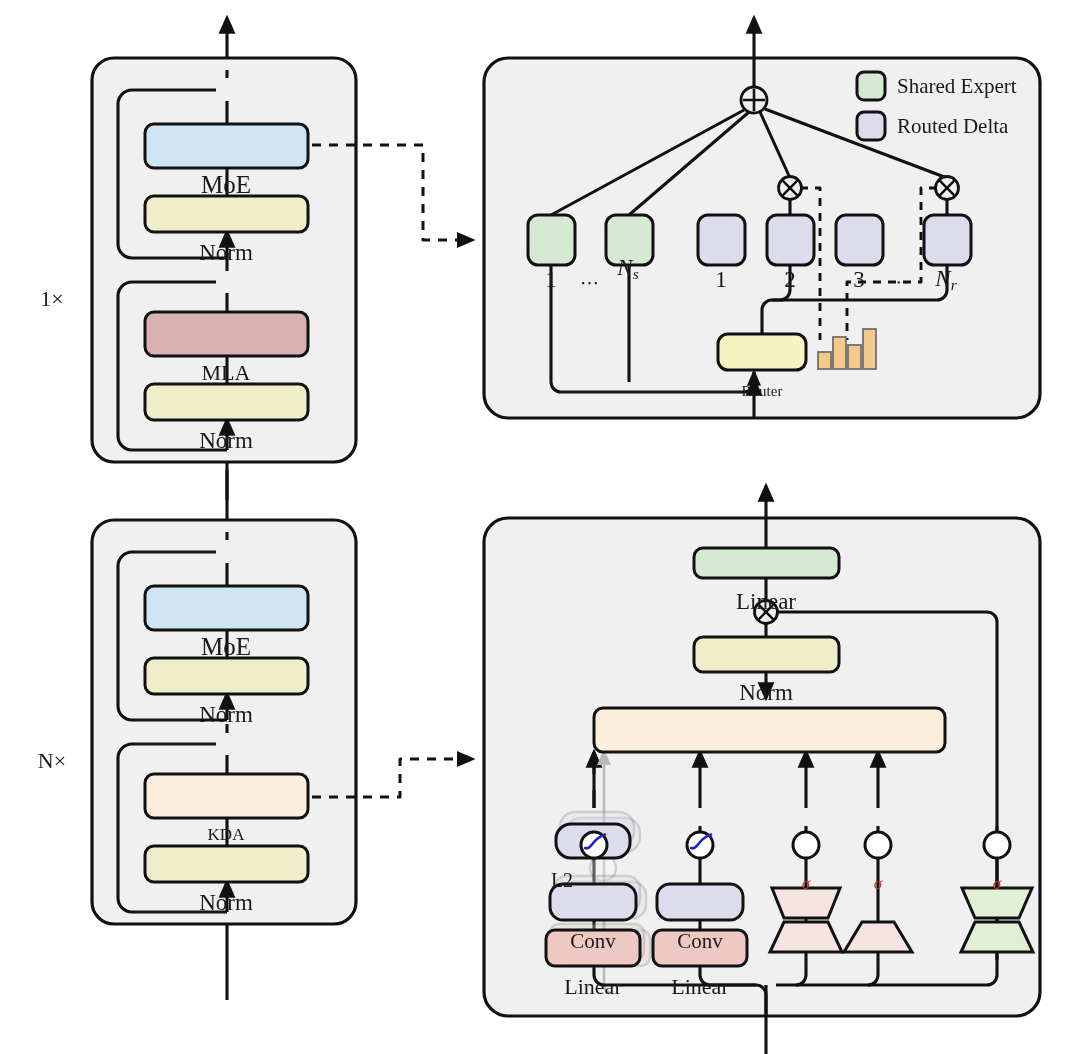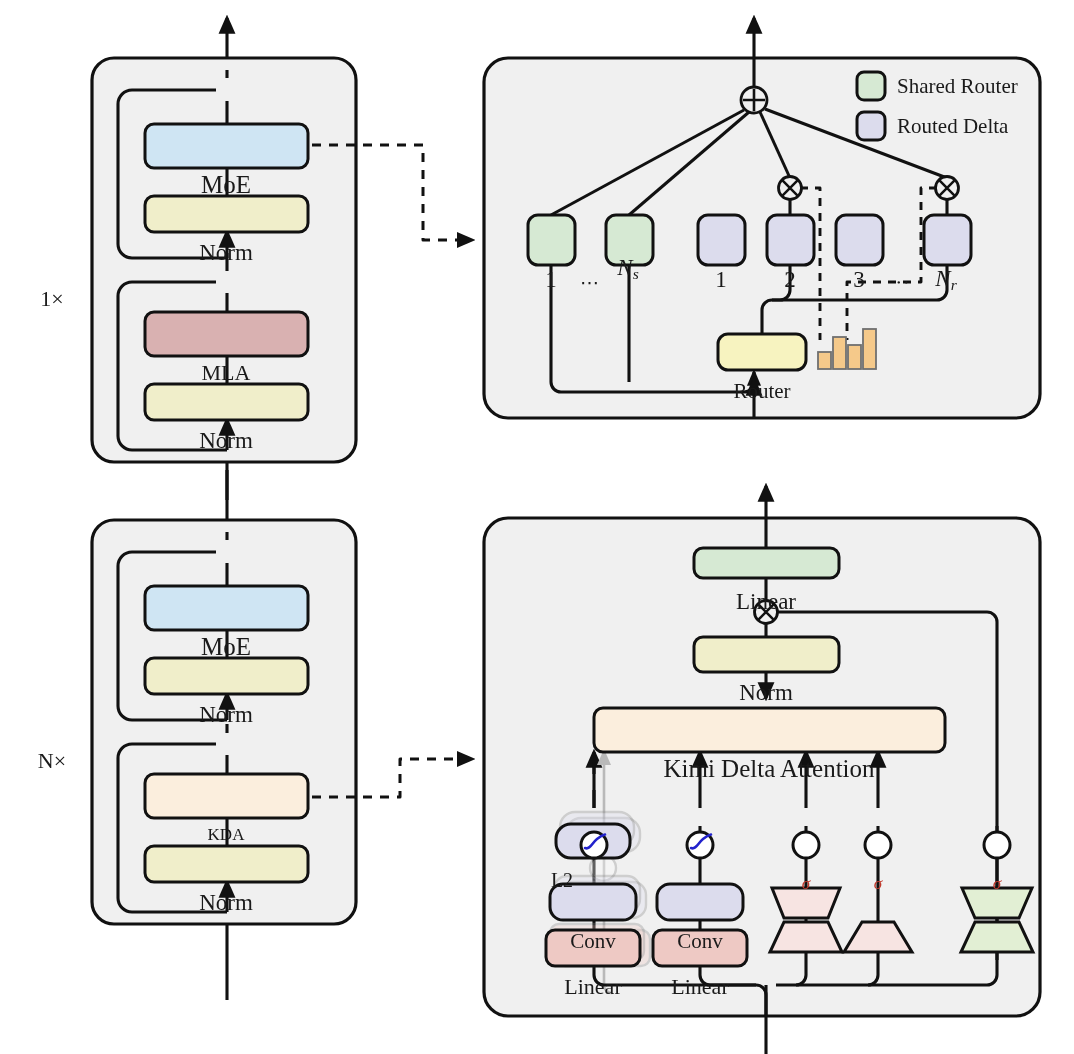--- a/index.html
+++ b/index.html
@@ -253,38 +253,37 @@
   <div class="lbl ctr" style="left:226px; top:146px; font-size:25px;">MoE</div>
   <div class="lbl ctr" style="left:226px; top:214px; font-size:23px;">Norm</div>
   <div class="lbl ctr" style="left:226px; top:334px; font-size:22px;">MLA</div>
   <div class="lbl ctr" style="left:226px; top:402px; font-size:23px;">Norm</div>
 
   <div class="lbl ctr" style="left:226px; top:608px; font-size:25px;">MoE</div>
   <div class="lbl ctr" style="left:226px; top:676px; font-size:23px;">Norm</div>
   <div class="lbl ctr" style="left:226px; top:796px; font-size:17px;">KDA</div>
   <div class="lbl ctr" style="left:226px; top:864px; font-size:23px;">Norm</div>
 
-  <div class="lbl" style="left:897px; top:74px; font-size:21px;">Shared Router</div>
+  <div class="lbl" style="left:897px; top:74px; font-size:21px;">Shared Expert</div>
   <div class="lbl" style="left:897px; top:114px; font-size:21px;">Routed Delta</div>
 
   <div class="lbl ctr" style="left:551px; top:241px; font-size:23px;">1</div>
   <div class="lbl ctr" style="left:590px; top:243px; font-size:19px; letter-spacing:1px;">⋯</div>
   <div class="lbl ctr" style="left:628px; top:230px; font-size:23px;"><span class="mathit">N</span><span class="sub">s</span></div>
 
   <div class="lbl ctr" style="left:721px; top:241px; font-size:23px;">1</div>
   <div class="lbl ctr" style="left:790px; top:241px; font-size:23px;">2</div>
   <div class="lbl ctr" style="left:859px; top:241px; font-size:23px;">3</div>
   <div class="lbl ctr" style="left:903px; top:243px; font-size:19px; letter-spacing:1px;">⋅⋅</div>
   <div class="lbl ctr" style="left:946px; top:241px; font-size:23px;text-align:right;"><span class="mathit">N</span><span class="sub">r</span></div>
 
-  <div class="lbl ctr" style="left:762px; top:352px; font-size:21px;">Router</div>
+  <div class="lbl ctr" style="left:762px; top:352px; font-size:15px;">Router</div>
 
   <div class="lbl ctr" style="left:766px; top:563px; font-size:23px;">Linear</div>
   <div class="lbl ctr" style="left:766px; top:654px; font-size:23px;">Norm</div>
-  <div class="lbl ctr" style="left:769px; top:730px; font-size:25px;">Kimi Delta Attention</div>
 
   <div class="lbl ctr" style="left:562px; top:841px; font-size:20px;">L2</div>
   <div class="lbl ctr" style="left:593px; top:902px; font-size:21px;">Conv</div>
   <div class="lbl ctr" style="left:593px; top:948px; font-size:22px;">Linear</div>
 
   <div class="lbl ctr" style="left:700px; top:902px; font-size:21px;">Conv</div>
   <div class="lbl ctr" style="left:700px; top:948px; font-size:22px;">Linear</div>
 
   <div class="lbl ctr mathit" style="left:806px; top:845px; font-size:17px; color:#c0392b;">σ</div>
   <div class="lbl ctr mathit" style="left:878px; top:845px; font-size:17px; color:#c0392b;">σ</div>

